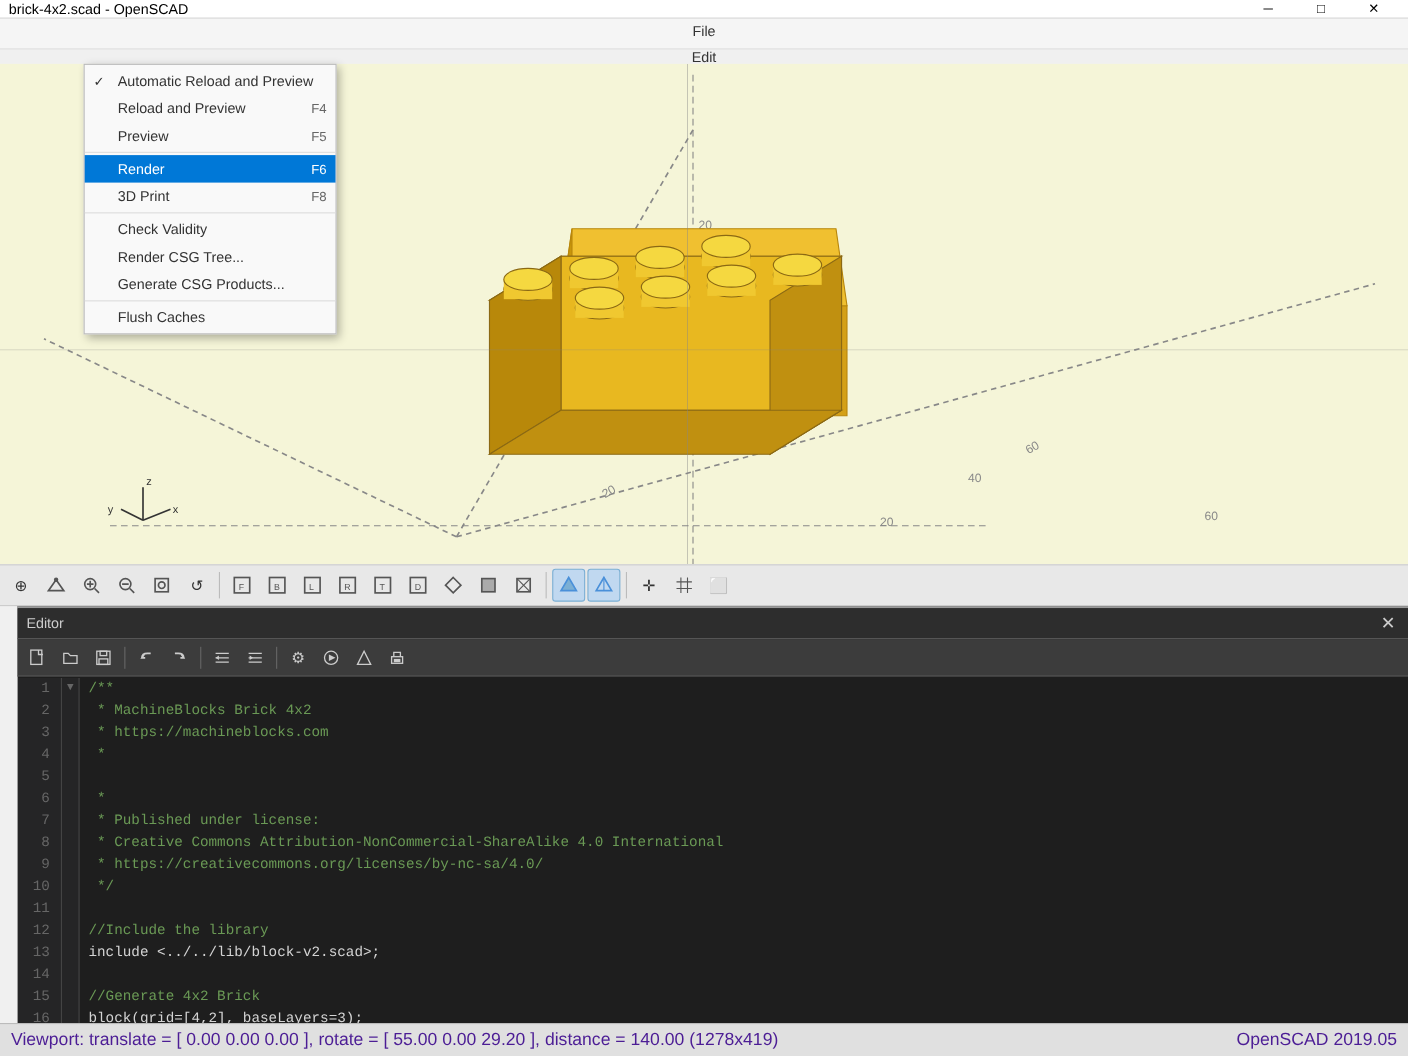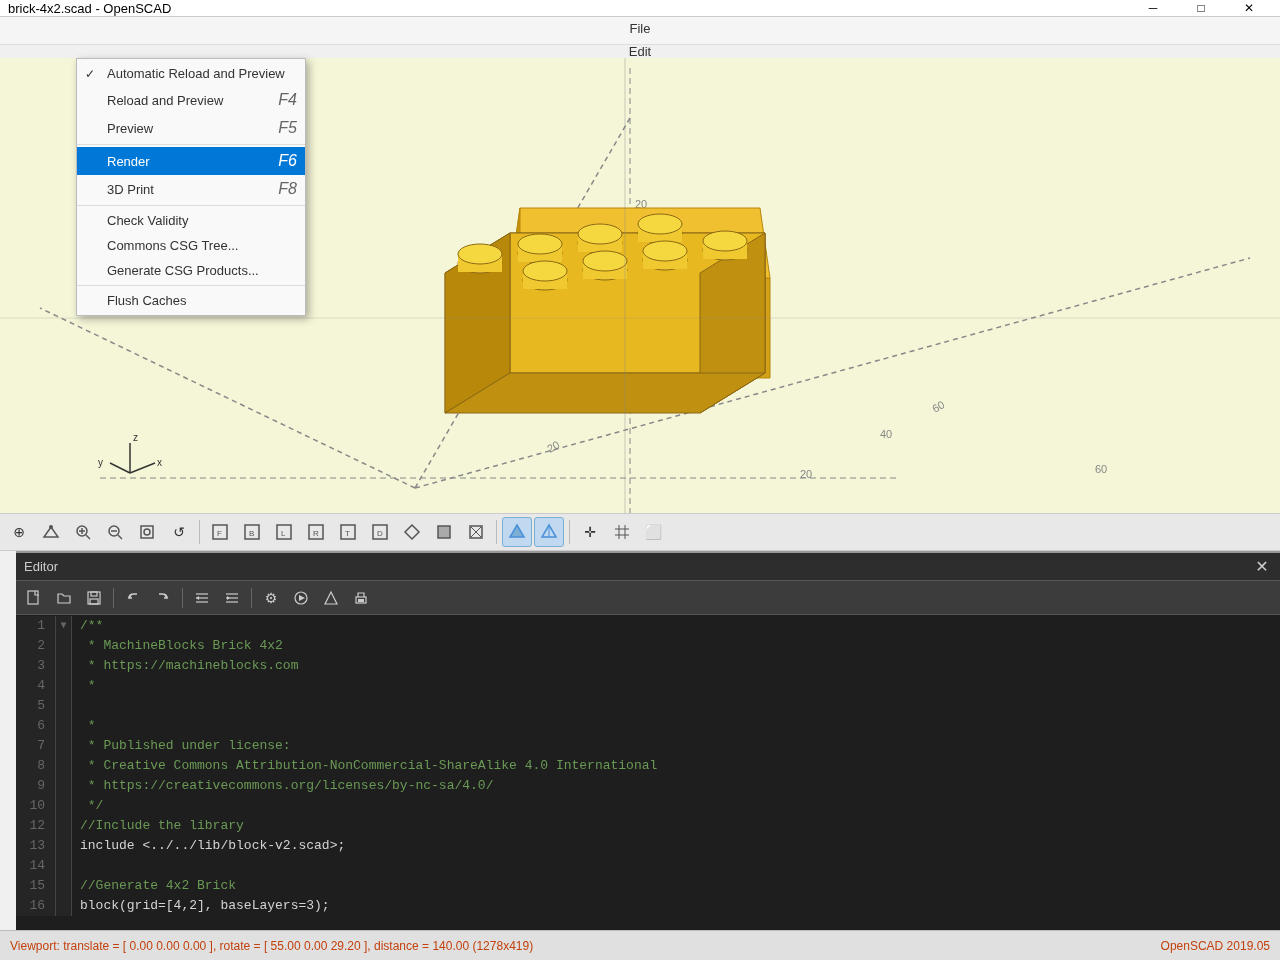--- a/index.html
+++ b/index.html
@@ -62,23 +62,22 @@
       align-items: center;
       padding: 5px 8px 5px 30px;
       cursor: pointer;
       font-size: 13px;
       color: #333;
       position: relative;
     }
     .dropdown-item.highlighted { background: #0078d7; color: #fff; }
     .dropdown-item .shortcut {
       margin-left: auto;
-      font-size: 16px;
+      font-size: 12px;
       color: #666;
-      font-style: italic;
     }
     .dropdown-item.highlighted .shortcut { color: #fff; }
     .dropdown-item .checkmark {
       position: absolute;
       left: 8px;
       font-size: 12px;
     }
 
     
     #viewport {
@@ -223,22 +222,22 @@
       bottom: 0;
       left: 0;
       right: 0;
       height: 30px;
       background: #e0e0e0;
       border-top: 1px solid #bbb;
       display: flex;
       align-items: center;
       justify-content: space-between;
       padding: 0 10px;
-      font-size: 12px;
-      color: #c2410c;
+      font-size: 16px;
+      color: #4c1d95;
     }
   </style>
 </head>
 <body>
 
 <div id="title-bar">
   <span>brick-4x2.scad - OpenSCAD</span>
   <div id="window-controls">
     <button class="win-btn">─</button>
     <button class="win-btn">□</button>
@@ -280,21 +279,21 @@
       <span>3D Print</span>
       <span class="shortcut">F8</span>
     </div>
   </div>
 
   <div class="menu-section">
     <div class="dropdown-item">
       <span>Check Validity</span>
     </div>
     <div class="dropdown-item">
-      <span>Commons CSG Tree...</span>
+      <span>Render CSG Tree...</span>
     </div>
     <div class="dropdown-item">
       <span>Generate CSG Products...</span>
     </div>
   </div>
 
   <div class="menu-section">
     <div class="dropdown-item">
       <span>Flush Caches</span>
     </div>
@@ -632,20 +631,25 @@
       <span class="line-fold"> </span>
       <span class="line-content c-comment"> * https://creativecommons.org/licenses/by-nc-sa/4.0/</span>
     </div>
 
     <div class="code-line">
       <span class="line-num">10</span>
       <span class="line-fold"> </span>
       <span class="line-content c-comment"> */</span>
     </div>
 
+    <div class="code-line">
+      <span class="line-num">11</span>
+      <span class="line-fold"> </span>
+      <span class="line-content"> </span>
+    </div>
 
     <div class="code-line">
       <span class="line-num">12</span>
       <span class="line-fold"> </span>
       <span class="line-content c-comment">//Include the library</span>
     </div>
 
     <div class="code-line">
       <span class="line-num">13</span>
       <span class="line-fold"> </span>

